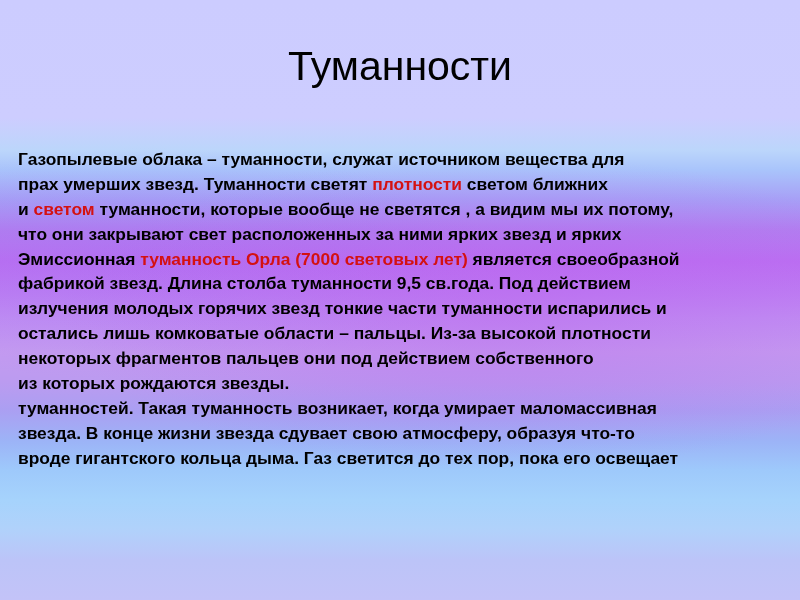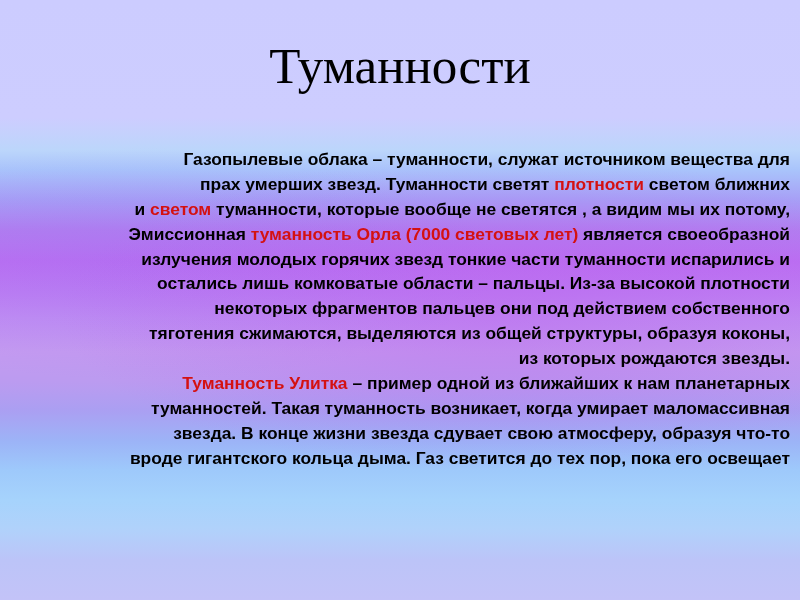--- a/index.html
+++ b/index.html
@@ -53,65 +53,63 @@
     z-index: 2;
     width: 100%;
     height: 100%;
   }
   .slide-title {
     position: absolute;
     top: 42px;
     left: 0;
     width: 800px;
     text-align: center;
-    font-size: 51px;
+    font-size: 41px;
     line-height: 48px;
     font-weight: 400;
     color: #000000;
     letter-spacing: 0px;
-    font-family: Liberation Serif, serif;
   }
   .body-block {
     position: absolute;
     top: 147px;
     left: 18px;
     width: 772px;
     font-size: 17.4px;
     line-height: 24.9px;
     font-weight: bold;
     color: #000000;
     white-space: nowrap;
   }
   .body-line {
     height: 24.9px;
     white-space: nowrap;
-    text-align: right;
   }
   .hl {
     color: #d41111;
   }
 </style>
 </head>
 <body>
 
 <div id="slide">
   <div id="content">
 
     <div class="slide-title">Туманности</div>
 
     <div class="body-block" id="body-block">
         <div class="body-line"><span>Газопылевые облака – туманности, служат источником вещества для</span></div>
         <div class="body-line"><span>прах умерших звезд.  Туманности светят </span><span class="hl">плотности</span><span> светом ближних</span></div>
         <div class="body-line"><span>и </span><span class="hl">светом</span><span> туманности, которые вообще не светятся , а видим мы их потому,</span></div>
+        <div class="body-line"><span>что они закрывают свет расположенных за ними ярких звезд и ярких</span></div>
         <div class="body-line"><span>Эмиссионная </span><span class="hl">туманность Орла (7000 световых лет)</span><span> является своеобразной</span></div>
+        <div class="body-line"><span>фабрикой звезд. Длина столба туманности 9,5 св.года. Под действием</span></div>
         <div class="body-line"><span>излучения молодых горячих звезд тонкие части туманности испарились и</span></div>
         <div class="body-line"><span>остались лишь комковатые области – пальцы. Из-за высокой плотности</span></div>
         <div class="body-line"><span>некоторых фрагментов пальцев они под действием собственного</span></div>
-        <div class="body-line"><span>тяготения сжимаются, выделяются из общей структуры, образуя коконы,</span></div>
         <div class="body-line"><span>из которых рождаются звезды.</span></div>
-        <div class="body-line"><span class="hl">Туманность Улитка</span><span> – пример одной из ближайших к нам планетарных</span></div>
         <div class="body-line"><span>туманностей. Такая туманность возникает, когда умирает маломассивная</span></div>
         <div class="body-line"><span>звезда. В конце жизни звезда сдувает свою атмосферу, образуя что-то</span></div>
         <div class="body-line"><span>вроде гигантского кольца дыма. Газ светится до тех пор, пока его освещает</span></div>
       </div>
 
   </div>
 </div>
 
 </body></html>

